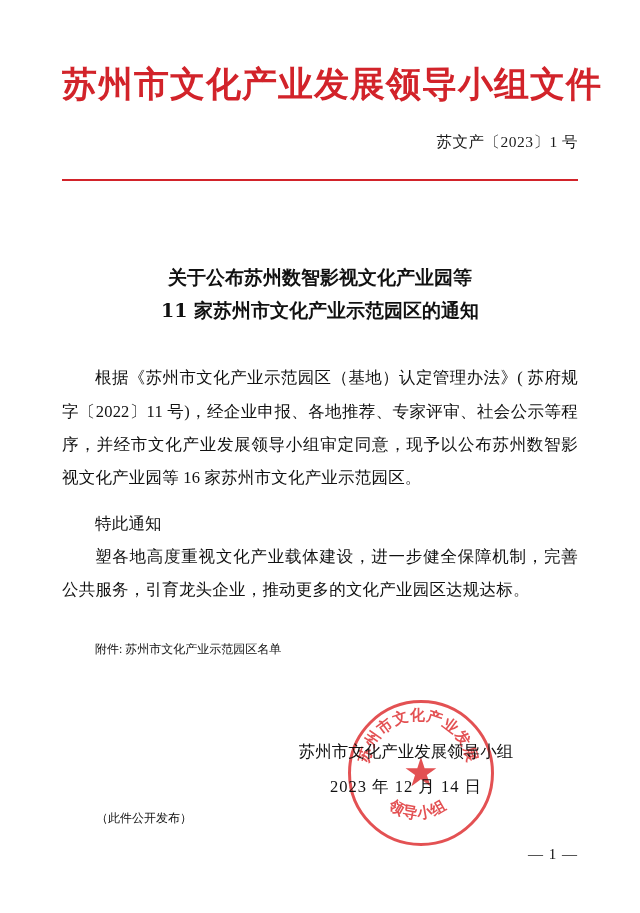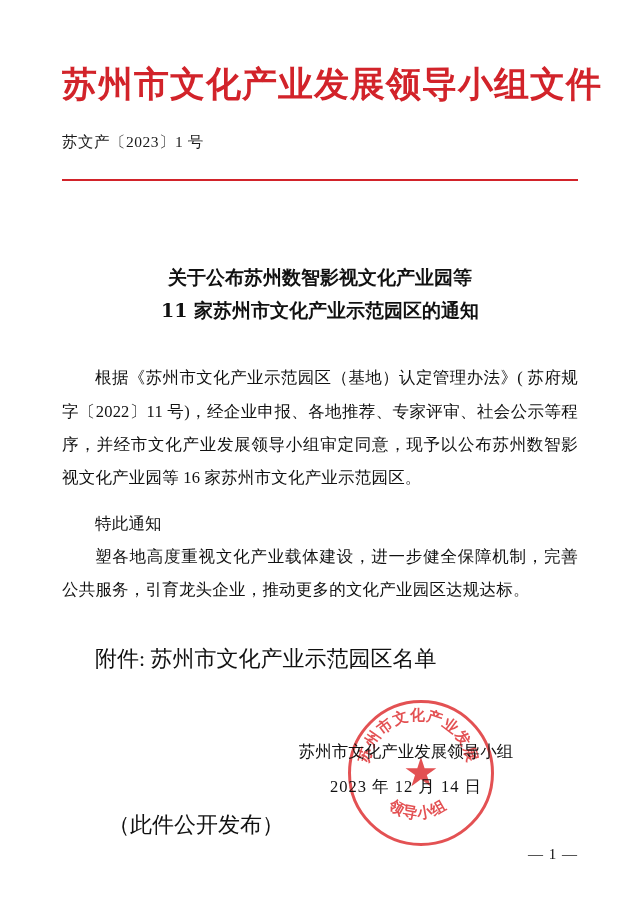--- a/index.html
+++ b/index.html
@@ -42,21 +42,21 @@
     color: #d2232a;
     font-family: "DejaVu Serif", "Liberation Serif", serif;
     font-weight: bold;
     font-size: 35px;
     letter-spacing: 1px;
     line-height: 1.25;
     white-space: nowrap;
   }
   .doc-number {
     margin-top: 26px;
-    text-align: left;
+    text-align: right;
     font-size: 15.5px;
     color: #1a1a1a;
     font-family: "Liberation Serif", serif;
     letter-spacing: 0.5px;
   }
   .red-rule {
     margin: 26px auto 0 auto;
     width: 516px;
     height: 2px;
     background: #d2232a;
@@ -89,21 +89,21 @@
   .body-text p {
     margin: 0;
   }
   .indent2 {
     text-indent: 33px;
   }
   .gap-sm { margin-top: 12px !important; }
 
   .attachment {
     margin-top: 30px;
-    font-size: 22px;
+    font-size: 12px;
     color: #111;
     text-indent: 33px;
     line-height: 2.0;
     font-family: "Liberation Serif", serif;
   }
 
   
   .sign-block {
     position: absolute;
     right: 22px;
@@ -145,23 +145,23 @@
     fill: #e03a3c;
     font-family: "DejaVu Serif", "Liberation Serif", serif;
     font-size: 15px;
     font-weight: bold;
     letter-spacing: 1px;
   }
 
   
   .public-note {
     position: absolute;
-    left: 46px;
+    left: 34px;
     top: 810px;
-    font-size: 22px;
+    font-size: 12px;
     color: #111;
     font-family: "Liberation Serif", serif;
   }
   .page-number {
     position: absolute;
     right: 0;
     top: 846px;
     width: 516px;
     text-align: right;
     font-size: 15px;

